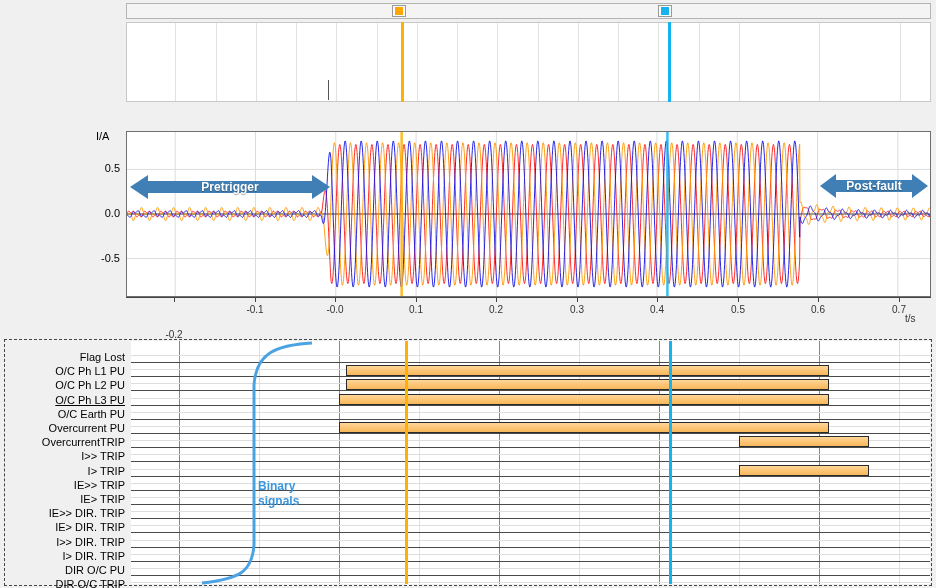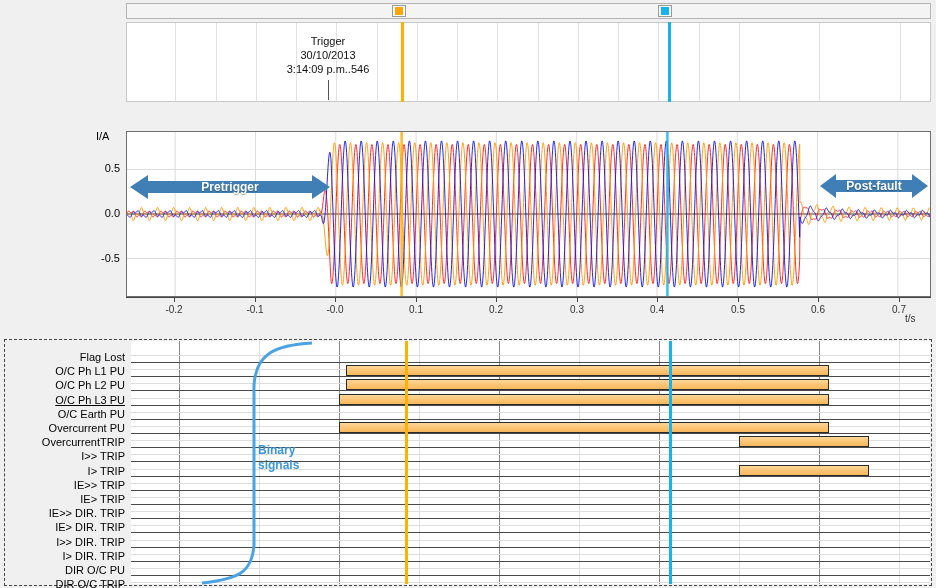--- a/index.html
+++ b/index.html
@@ -75,21 +75,21 @@
   .bin-vg{position:absolute;top:0;bottom:0;width:1px;background:#e0e0e0;}
   .bin-vg.major{background:#888;}
   .bar{position:absolute;height:11px;background:#fcc473;
       border:1px solid #2b2b2b;box-sizing:border-box;
       background-image:linear-gradient(180deg,#ffd699 0%,#fcc473 55%,#f6b85c 100%);}
   .bin-cursor{position:absolute;top:0;bottom:0;width:3px;}
   .bin-cursor.c-orange{background:#ffb100;}
   .bin-cursor.c-cyan{background:#16b4ef;}
   .brace{position:absolute;left:126px;top:339px;}
   .brace-text{position:absolute;color:#3c96dd;font-weight:bold;font-size:12px;
-      line-height:15px;text-align:left;}
+      line-height:15px;text-align:left;margin-top:36px;}
 </style>
 </head>
 <body>
 
 <div class="root">
 
   <div class="rail-wrap">
     <div class="rail"></div>
     <div id="rail-handles">
         <div class="rail-handle h-orange" style="left: 266px;">
@@ -115,25 +115,20 @@
         <div class="vg" style="left: 129px;"></div>
         <div class="vg" style="left: 209px;"></div>
         <div class="vg" style="left: 290px;"></div>
         <div class="vg" style="left: 370px;"></div>
         <div class="vg" style="left: 451px;"></div>
         <div class="vg" style="left: 531px;"></div>
         <div class="vg" style="left: 612px;"></div>
         <div class="vg" style="left: 692px;"></div>
         <div class="vg" style="left: 773px;"></div>
       </div>
-  </div>
-  <div class="trigger-label">
-    <div>Trigger</div>
-    <div>30/10/2013</div>
-    <div>3:14:09 p.m..546</div>
   </div>
   <div class="trigger-tick"></div>
   <div id="top-cursors">
       <div class="cursor-top c-orange" style="left: 401.31px;"></div>
       <div class="cursor-top c-cyan" style="left: 667.765px;"></div>
     </div>
 
 
   <div class="ylabel">I/A</div>
   <div id="yticks">
@@ -178,21 +173,21 @@
   <div class="arrow-band" id="arrow-pretrigger" style="left:130px;top:172px;width:200px;">
     <svg width="200" height="30" viewBox="0 0 200 30" preserveAspectRatio="none">
       <polygon points="0,15 18,3 18,9 182,9 182,3 200,15 182,27 182,21 18,21 18,27" fill="#3f7fb5"></polygon>
     </svg>
     <div class="arrow-text">Pretrigger</div>
   </div>
 
   <div class="xaxis"></div>
   <div id="xticks">
       <div class="xtick-mark" style="left: 174px;"></div>
-      <div class="xtick" style="left: 159px;">-0.2</div>
+      <div class="xtick" style="left: 159px; margin-top: 25px;">-0.2</div>
       <div class="xtick-mark" style="left: 255px;"></div>
       <div class="xtick" style="left: 240px;">-0.1</div>
       <div class="xtick-mark" style="left: 335px;"></div>
       <div class="xtick" style="left: 320px;">-0.0</div>
       <div class="xtick-mark" style="left: 416px;"></div>
       <div class="xtick" style="left: 401px;">0.1</div>
       <div class="xtick-mark" style="left: 496px;"></div>
       <div class="xtick" style="left: 481px;">0.2</div>
       <div class="xtick-mark" style="left: 577px;"></div>
       <div class="xtick" style="left: 562px;">0.3</div>

